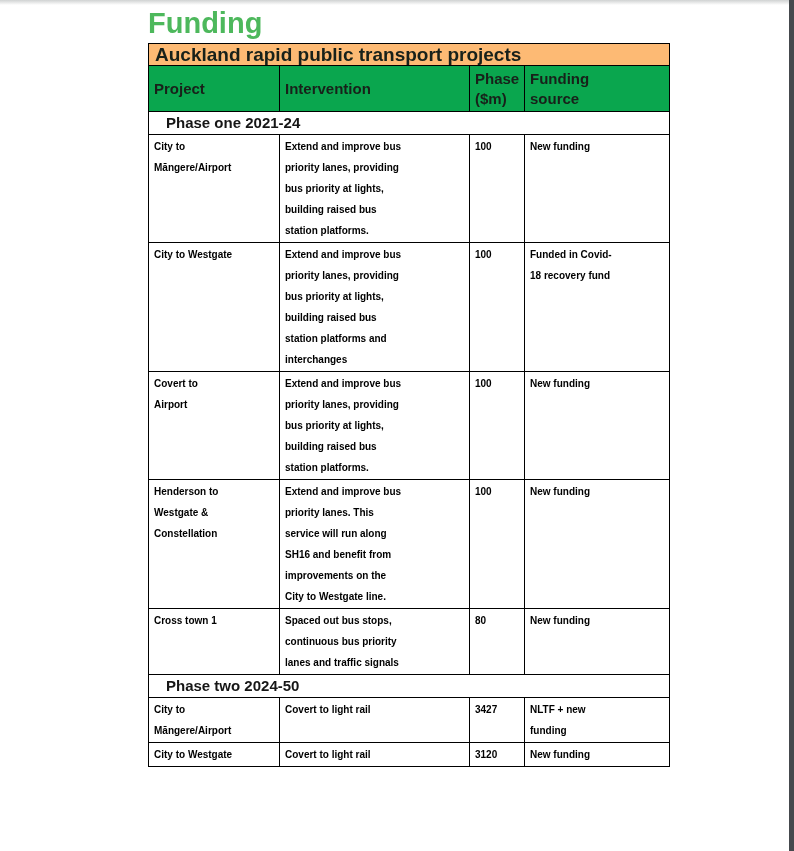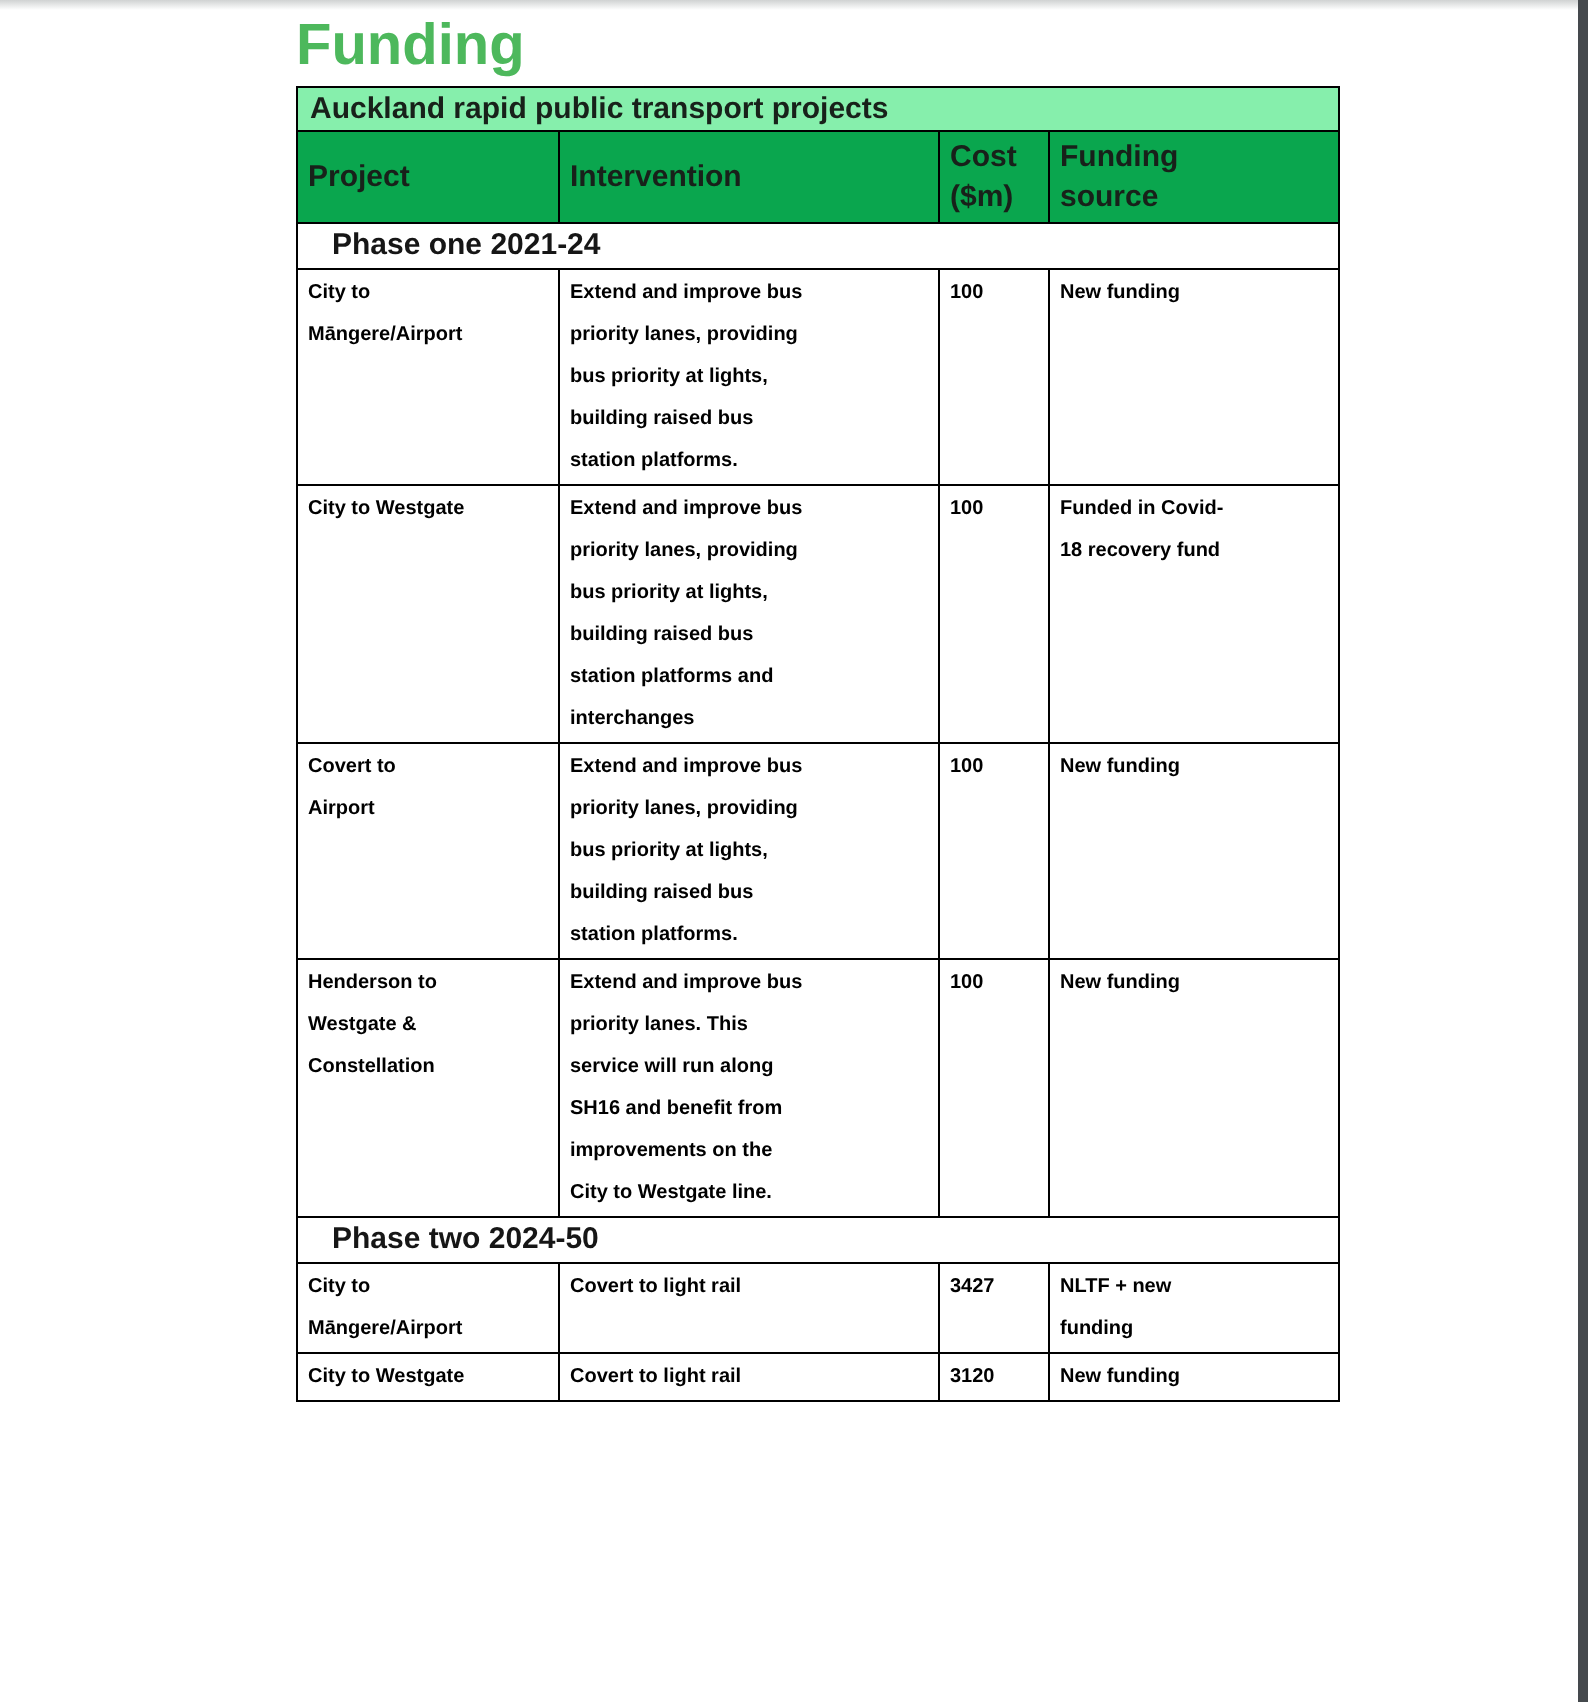--- a/index.html
+++ b/index.html
@@ -40,24 +40,24 @@
     vertical-align: top;
     font-size: 10px;
     line-height: 21px;
     color: #000000;
     padding: 1px 4px 1px 5px;
     white-space: pre-line;
     overflow: hidden;
     font-weight: bold;
   }
   tr.banner-row td {
-    background: #86efac;
+    background: #fdba74;
     color: #18211a;
     font-weight: bold;
-    font-size: 15px;
+    font-size: 19px;
     line-height: 19px;
     padding: 1px 6px;
     white-space: normal;
   }
   tr.header-row td {
     background: #0aa64e;
     color: #18211a;
     font-weight: bold;
     font-size: 15px;
     line-height: 20px;
@@ -89,21 +89,21 @@
       <col style="width:55px">
       <col style="width:145px">
     </colgroup>
     <tbody>
       <tr class="banner-row">
         <td colspan="4">Auckland rapid public transport projects</td>
       </tr>
       <tr class="header-row">
         <td>Project</td>
         <td>Intervention</td>
-        <td>Cost
+        <td>Phase
 ($m)</td>
         <td>Funding
 source</td>
       </tr>
 
       <tr class="phase-row">
         <td colspan="4">Phase one 2021-24</td>
       </tr>
 
       <tr>
@@ -146,20 +146,28 @@
 Constellation</td>
         <td>Extend and improve bus
 priority lanes. This
 service will run along
 SH16 and benefit from
 improvements on the
 City to Westgate line.</td>
         <td>100</td>
         <td>New funding</td>
       </tr>
+      <tr>
+        <td>Cross town 1</td>
+        <td>Spaced out bus stops,
+continuous bus priority
+lanes and traffic signals</td>
+        <td>80</td>
+        <td>New funding</td>
+      </tr>
 
       <tr class="phase-row">
         <td colspan="4">Phase two 2024-50</td>
       </tr>
 
       <tr>
         <td>City to
 Māngere/Airport</td>
         <td>Covert to light rail</td>
         <td>3427</td>

